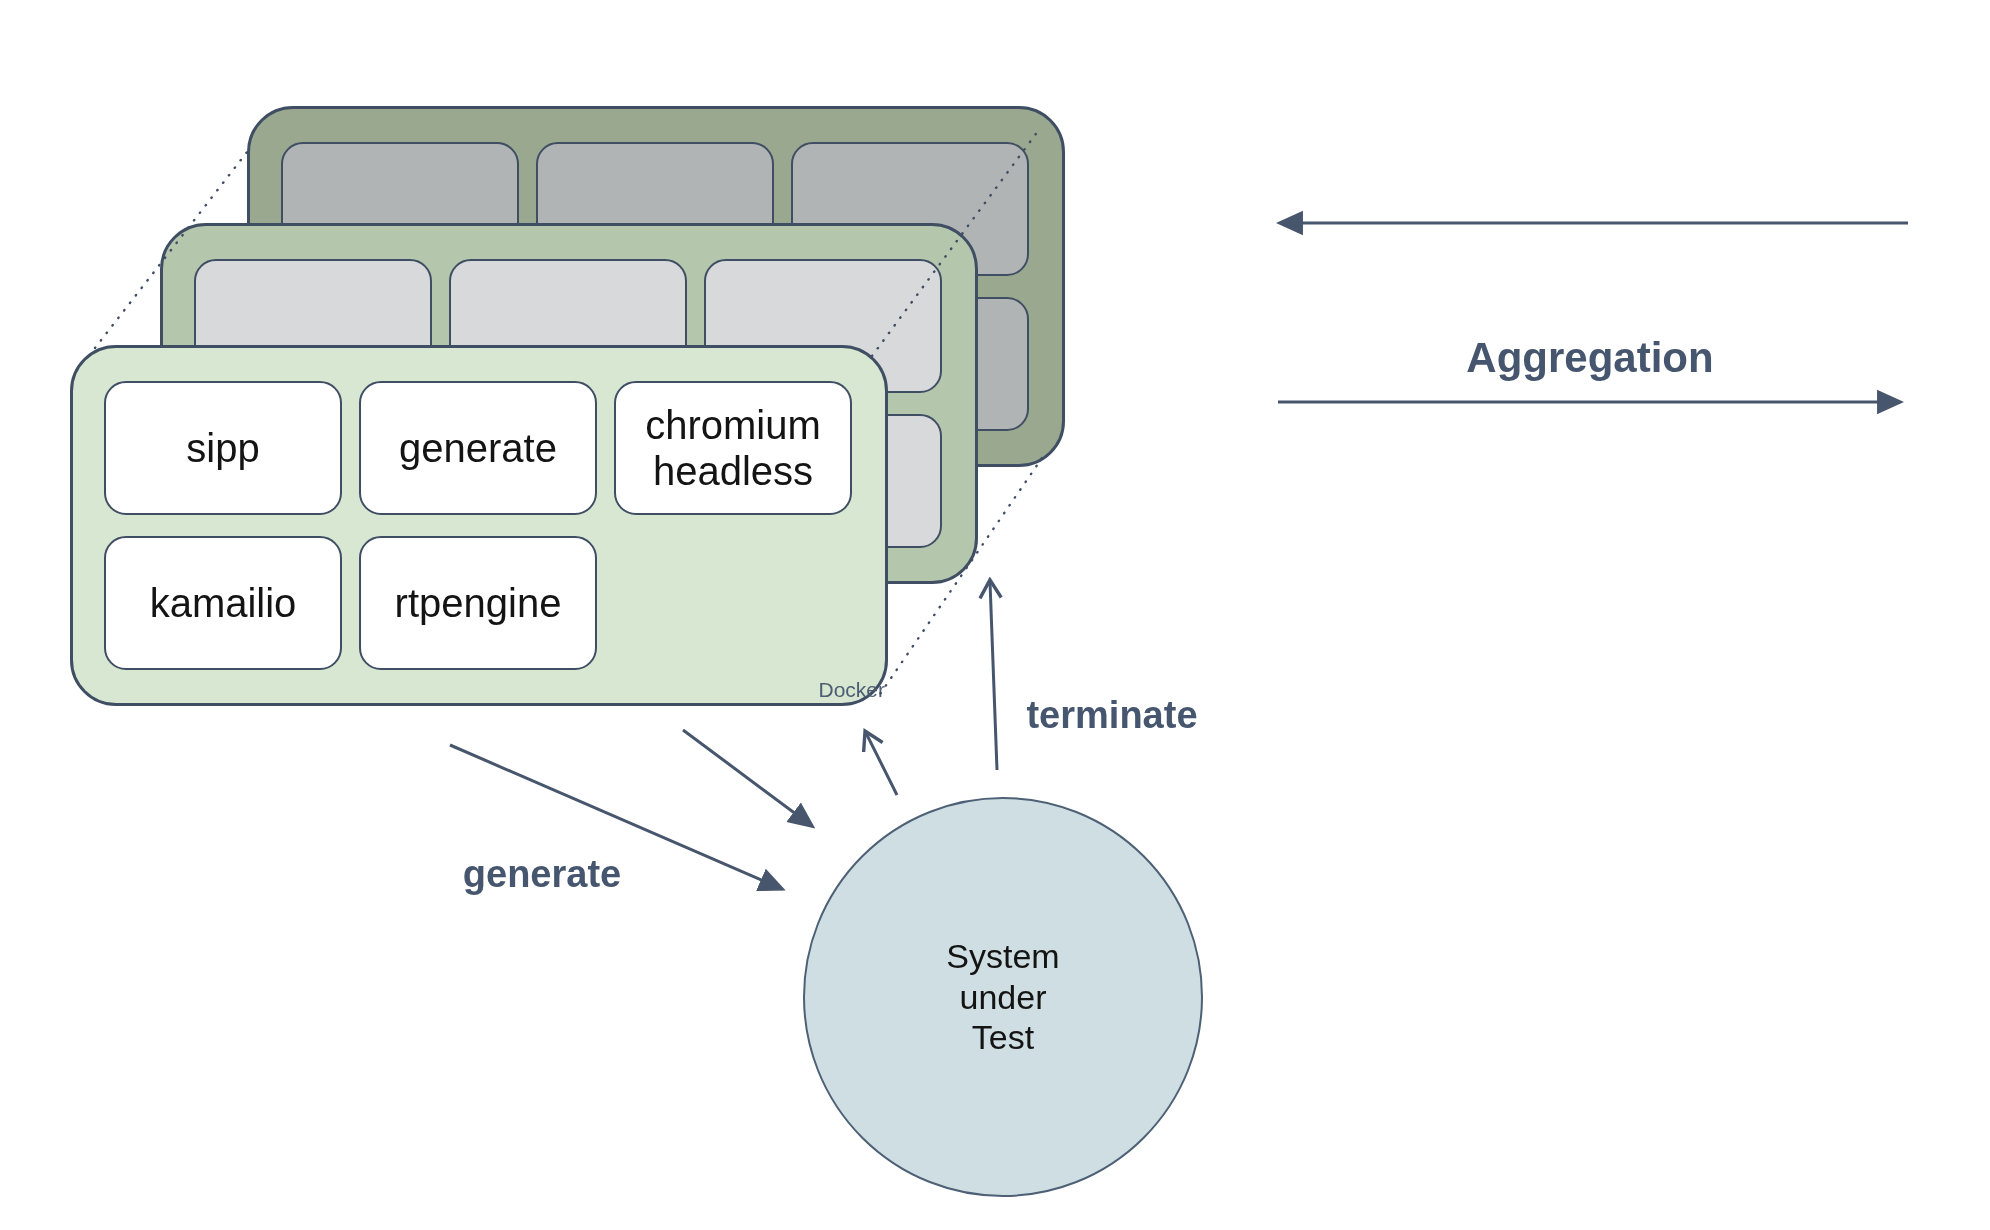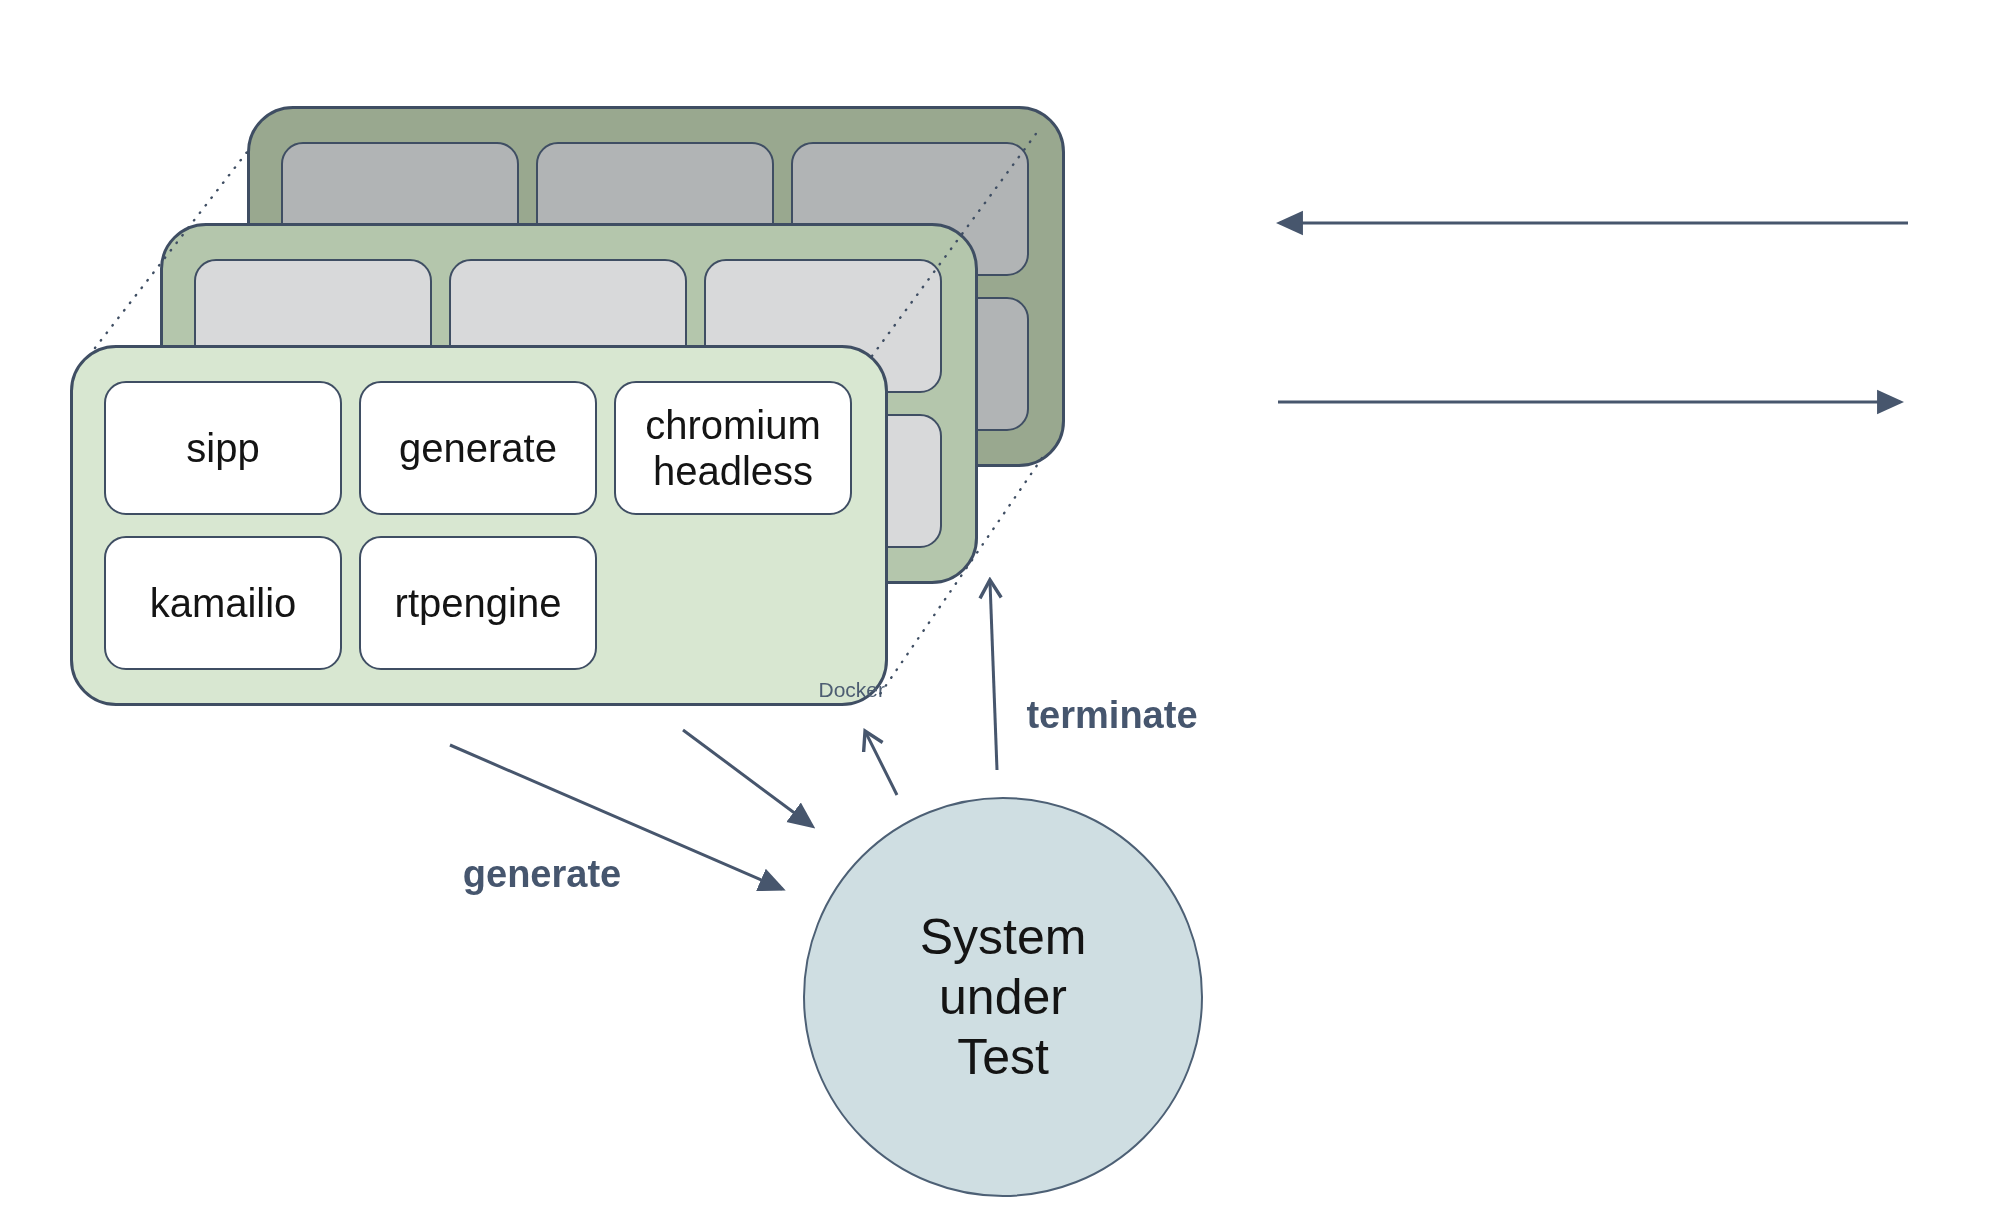--- a/index.html
+++ b/index.html
@@ -33,21 +33,21 @@
   .docker-label{
     position:absolute;left:0;right:0;bottom:1px;text-align:right;
     font-size:21px;color:var(--docker-label,#4d5d72);
   }
   
   .sut-circle{
     position:absolute;left:803px;top:797px;width:400px;height:400px;border-radius:50%;
     background:var(--circle-fill,#cfdee2);border:2.5px solid var(--circle-line,#4d6075);
     box-sizing:border-box;
     display:flex;flex-direction:column;align-items:center;justify-content:center;
-    font-size:50px;line-height:1.2;color:var(--box-text,#141414);text-align:center;
+    font-size:34px;line-height:1.2;color:var(--box-text,#141414);text-align:center;
   }
   
   .flow-label{
     position:absolute;width:400px;text-align:center;font-weight:bold;
     color:var(--label,#46566e);
   }
   .lbl-orchestration{left:1391px;top:152px;font-size:42px;}
   .lbl-aggregation{left:1390px;top:334px;font-size:42px;}
   .lbl-generate{left:392px;top:853px;width:300px;font-size:38px;}
   .lbl-terminate{left:962px;top:694px;width:300px;font-size:38px;}
@@ -112,20 +112,21 @@
     <line class="arrow" x1="1908" y1="223" x2="1280" y2="223" marker-end="url(#head-filled)"></line>
     <line class="arrow" x1="1278" y1="402" x2="1900" y2="402" marker-end="url(#head-filled)"></line>
 
     <line class="arrow" x1="450" y1="745" x2="782" y2="889" marker-end="url(#head-filled)"></line>
     <line class="arrow" x1="683" y1="730" x2="812" y2="826" marker-end="url(#head-filled)"></line>
 
     <line class="arrow" x1="897" y1="795" x2="866" y2="733" marker-end="url(#head-open)"></line>
     <line class="arrow" x1="997" y1="770" x2="990" y2="582" marker-end="url(#head-open)"></line>
   </svg>
 
+  <div class="flow-label lbl-aggregation">Aggregation</div>
   <div class="flow-label lbl-generate">generate</div>
   <div class="flow-label lbl-terminate">terminate</div>
 
   <div class="sut-circle">
     <span>System</span>
     <span>under</span>
     <span>Test</span>
   </div>
 
 </div>

